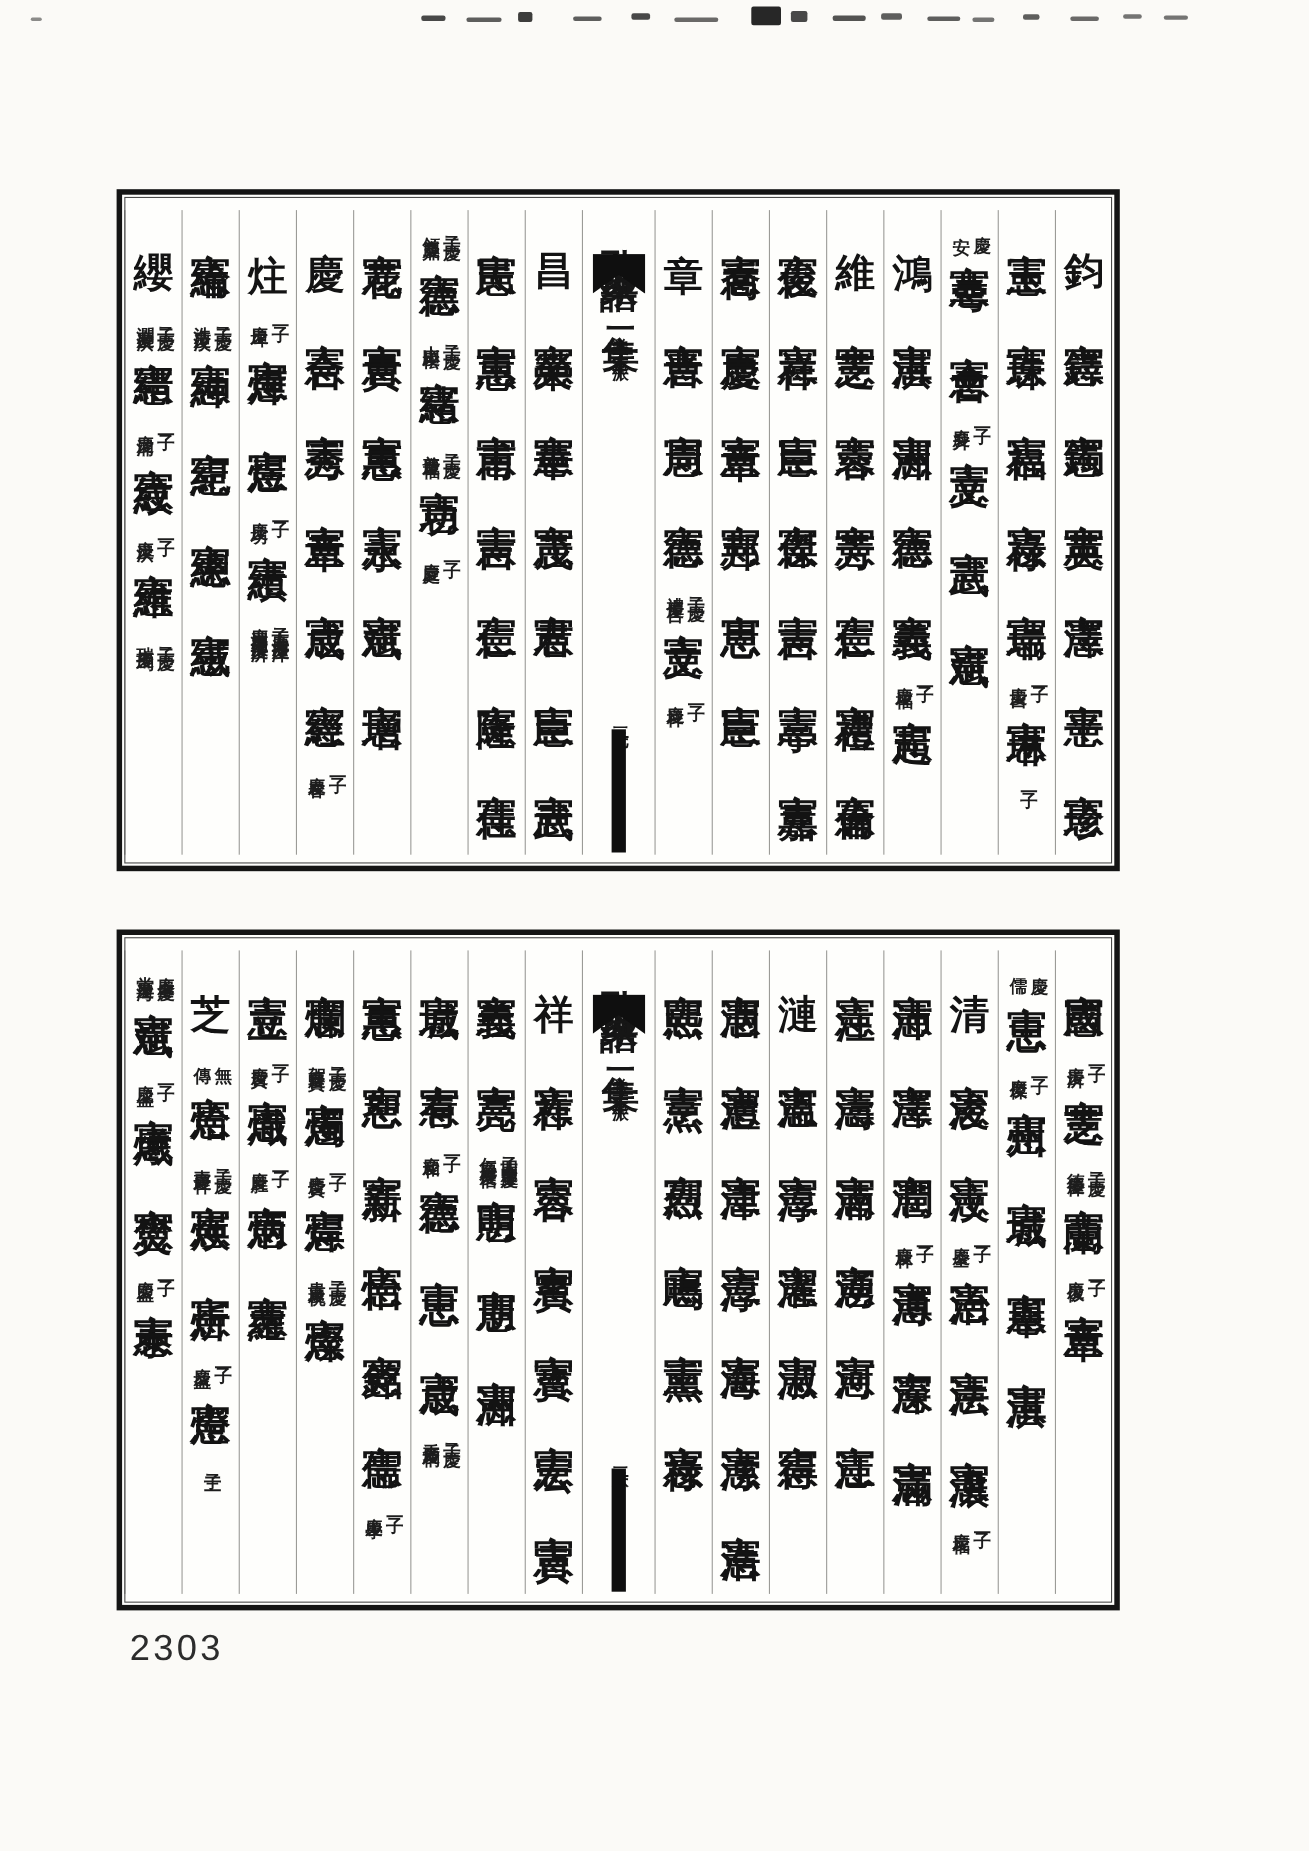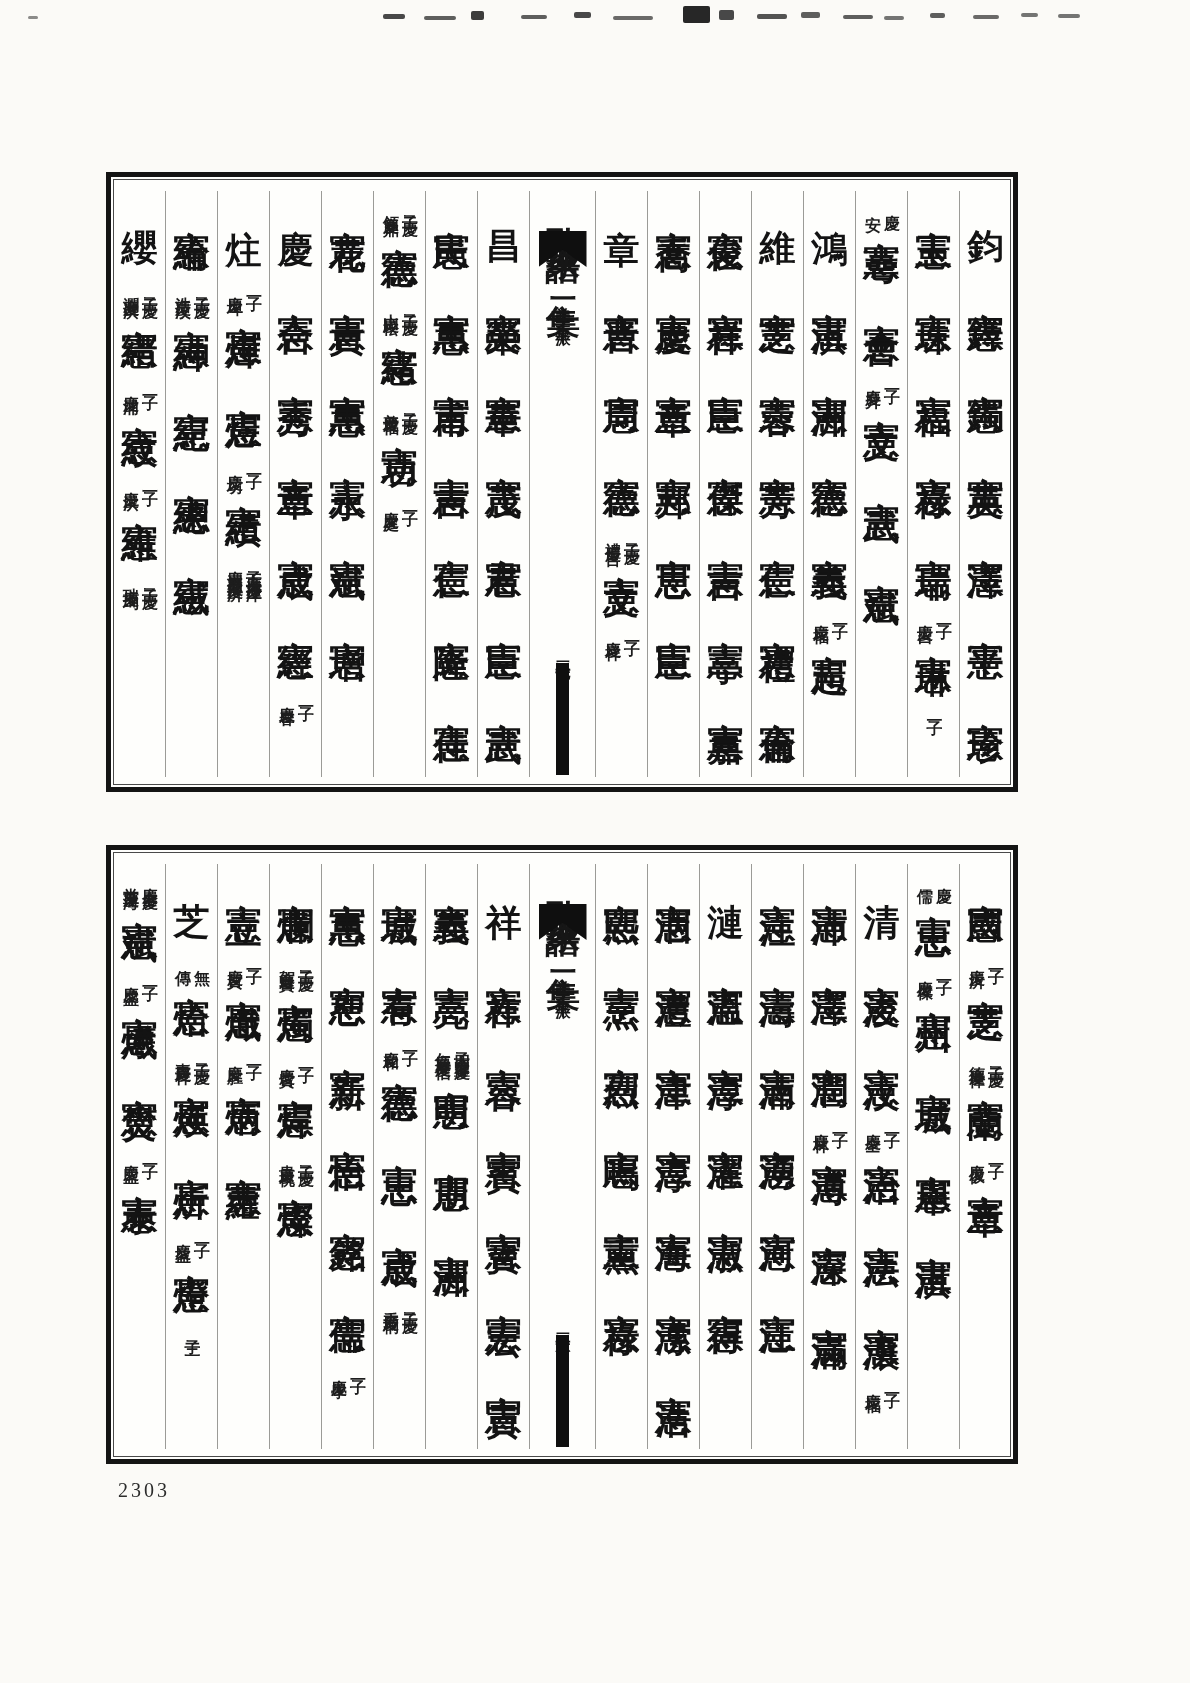--- a/index.html
+++ b/index.html
@@ -61,22 +61,22 @@
     clip-path:polygon(0 0,100% 0,100% 100%,50% 52%,0 100%);
   }
   .tc-coll{font-size:34px;font-weight:700;letter-spacing:5px;margin-top:2px;}
   .tc-vol{font-size:15px;font-weight:700;letter-spacing:2px;margin-top:12px;}
   .tc-branch{font-size:15px;font-weight:700;letter-spacing:2px;margin-top:10px;}
   .tc-folio{font-size:15px;font-weight:700;letter-spacing:2px;margin-top:auto;padding-bottom:8px;}
   .tc-bar{width:13px;height:112px;background:#0f0f0f;margin-bottom:2px;}
   
   .sheetnum{
     position:absolute;left:118px;top:1479px;
-    font-size:20px;letter-spacing:3px;color:#2c2c2c;
-    font-family:Liberation Serif, serif;
+    font-size:33px;letter-spacing:3px;color:#2c2c2c;
+    font-family:Liberation Sans, sans-serif;
   }
   
   .mark{position:absolute;background:#1b1b1b;border-radius:2px;}
 </style>
 </head>
 <body>
 
 <div class="mark" style="left:383px;top:14px;width:22px;height:5px;opacity:.8"></div>
 <div class="mark" style="left:424px;top:16px;width:32px;height:4px;opacity:.7"></div>
 <div class="mark" style="left:471px;top:11px;width:13px;height:9px;opacity:.85"></div>

